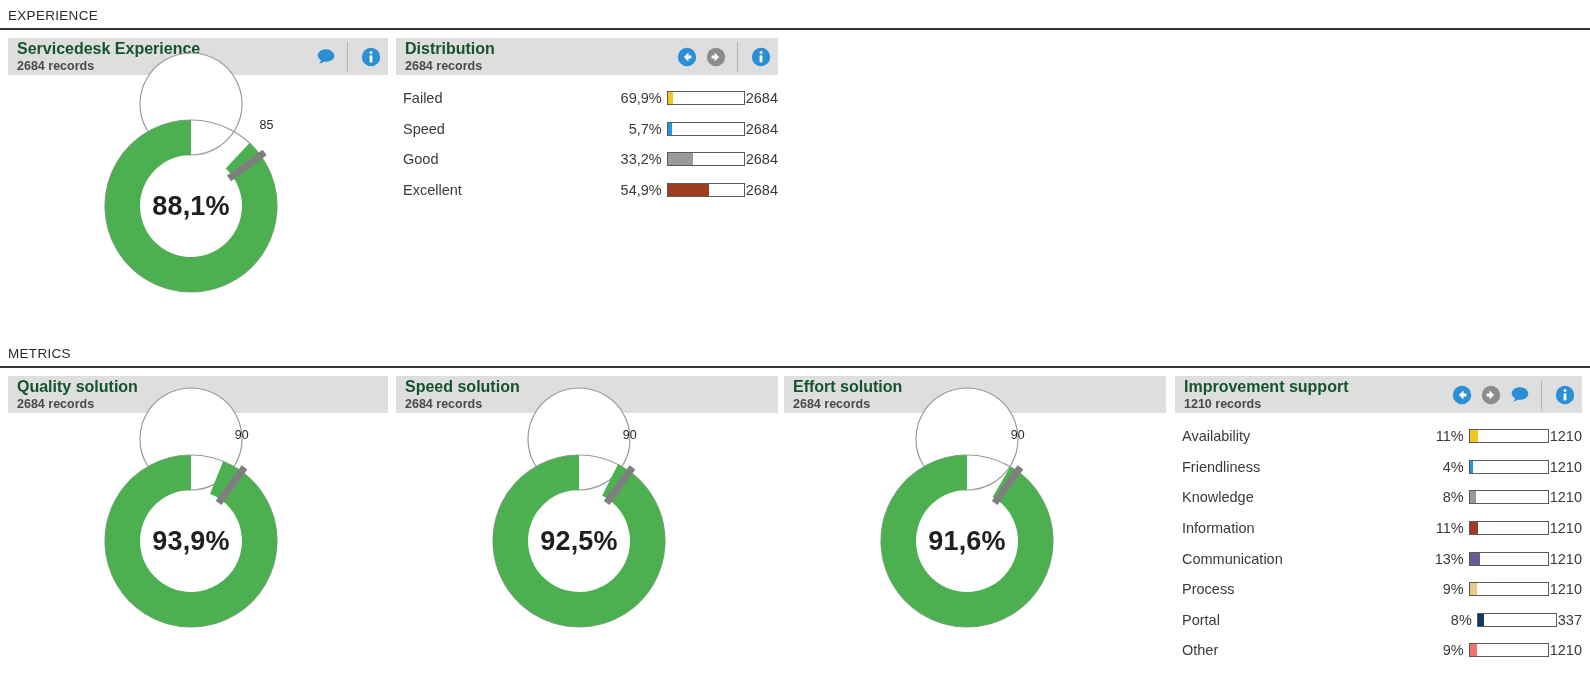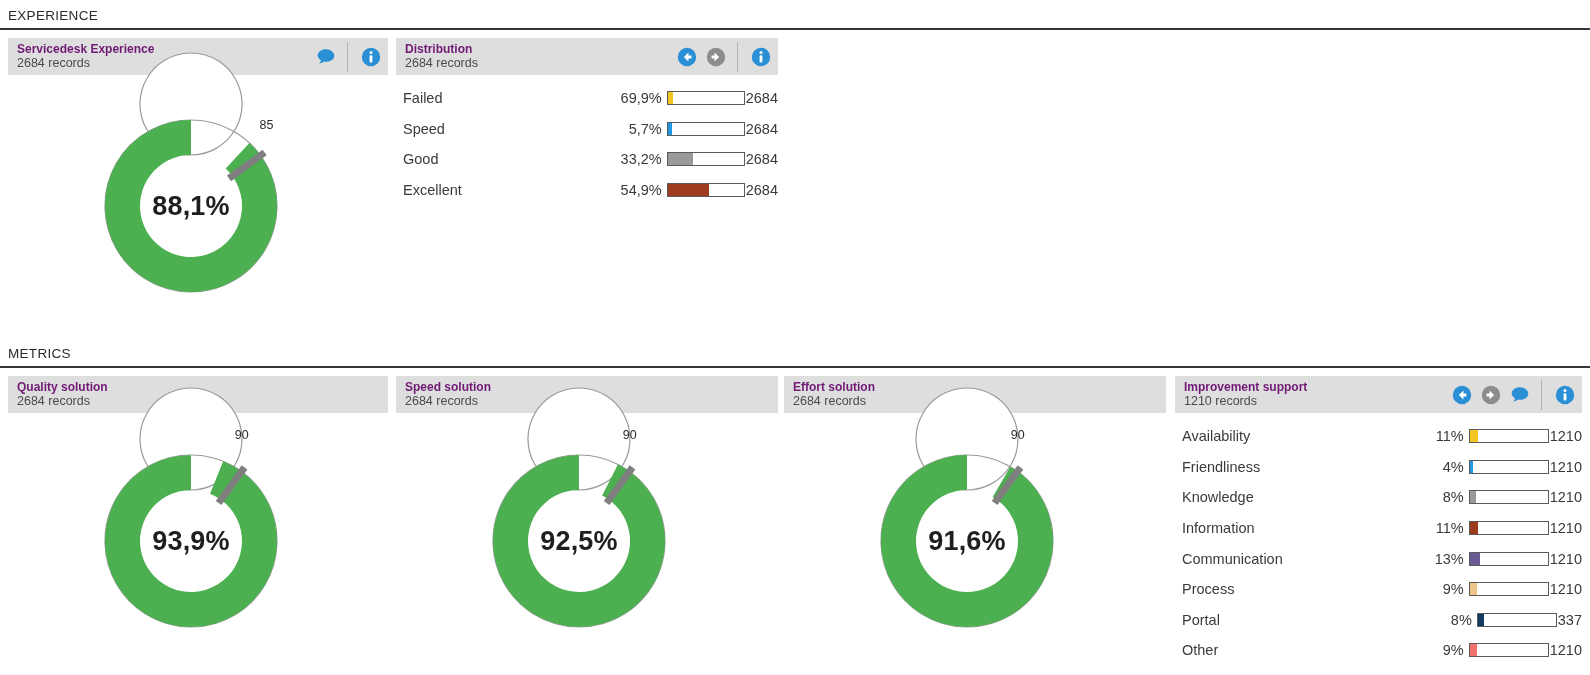--- a/index.html
+++ b/index.html
@@ -35,28 +35,28 @@
   .panel-head {
     background: #dedede;
     height: 37px;
     display: flex;
     align-items: center;
     padding: 0 6px 0 9px;
     position: relative;
   }
   .panel-titles { display: flex; flex-direction: column; justify-content: center; line-height: 1.18; }
   .panel-title {
-    font-size: 12px;
+    font-size: 16px;
     font-weight: 700;
-    color: #701a75;
+    color: #14532d;
     white-space: nowrap;
   }
   .panel-sub {
     font-size: 12.5px;
-    font-weight: 400;
+    font-weight: 700;
     color: #4a4a4a;
     white-space: nowrap;
   }
   .panel-icons {
     margin-left: auto;
     display: flex;
     align-items: center;
     height: 100%;
     gap: 7px;
   }

